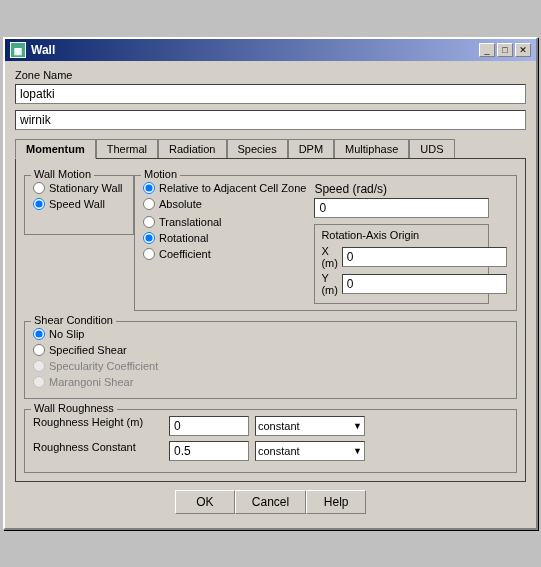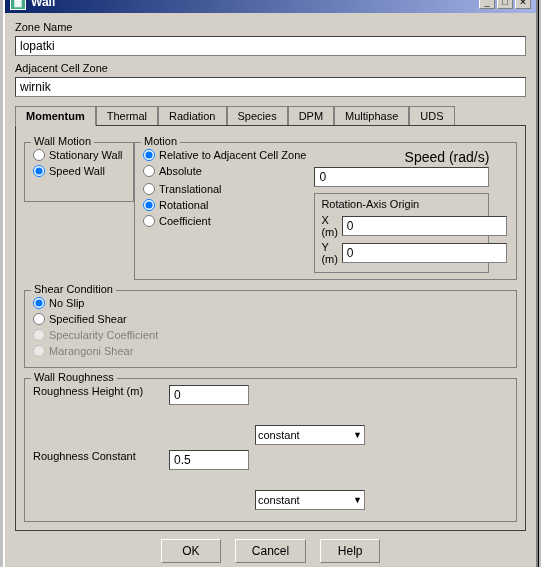--- a/index.html
+++ b/index.html
@@ -148,23 +148,22 @@
       margin: 0;
       cursor: pointer;
     }
     .motion-section {
       flex: 1;
     }
     .wall-motion-section {
       width: 110px;
     }
     .speed-label {
-      font-size: 14px;
+      font-size: 12px;
       margin-bottom: 2px;
-      text-align: right;
     }
     .speed-input {
       background: white;
       border: 1px solid #808080;
       border-top-color: #404040;
       border-left-color: #404040;
       height: 20px;
       padding: 2px 4px;
       font-size: 12px;
       width: 100%;
@@ -261,40 +260,39 @@
       padding: 1px 2px;
       font-size: 11px;
       width: 100px;
       appearance: none;
       -webkit-appearance: none;
       cursor: pointer;
     }
     .select-wrapper {
       position: relative;
       display: inline-block;
-      margin-top: 40px;
     }
     .select-wrapper::after {
       content: '▼';
       position: absolute;
       right: 3px;
       top: 50%;
       transform: translateY(-50%);
       font-size: 9px;
       pointer-events: none;
       color: #000;
     }
     .select-wrapper select {
       padding-right: 18px;
       width: 110px;
     }
     .bottom-buttons {
       display: flex;
       justify-content: center;
-      gap: 14px;
+      gap: 0;
       padding: 8px 0 6px 0;
     }
     .btn {
       background: #d4d0c8;
       border: 1px solid #ffffff;
       border-right-color: #808080;
       border-bottom-color: #808080;
       padding: 4px 16px;
       font-size: 12px;
       cursor: pointer;
@@ -326,21 +324,20 @@
   </div>
 
   <div class="content">
 
     <div class="field-group">
       <div class="field-label">Zone Name</div>
       <input type="text" class="text-input" value="lopatki" style="">
     </div>
 
     <div class="field-group">
-      <div class="field-label">Adjacent Cell Zone</div>
       <input type="text" class="text-input" value="wirnik" style="">
     </div>
 
     <div class="tabs">
       <div class="tab active">Momentum</div>
       <div class="tab">Thermal</div>
       <div class="tab">Radiation</div>
       <div class="tab">Species</div>
       <div class="tab">DPM</div>
       <div class="tab">Multiphase</div>

